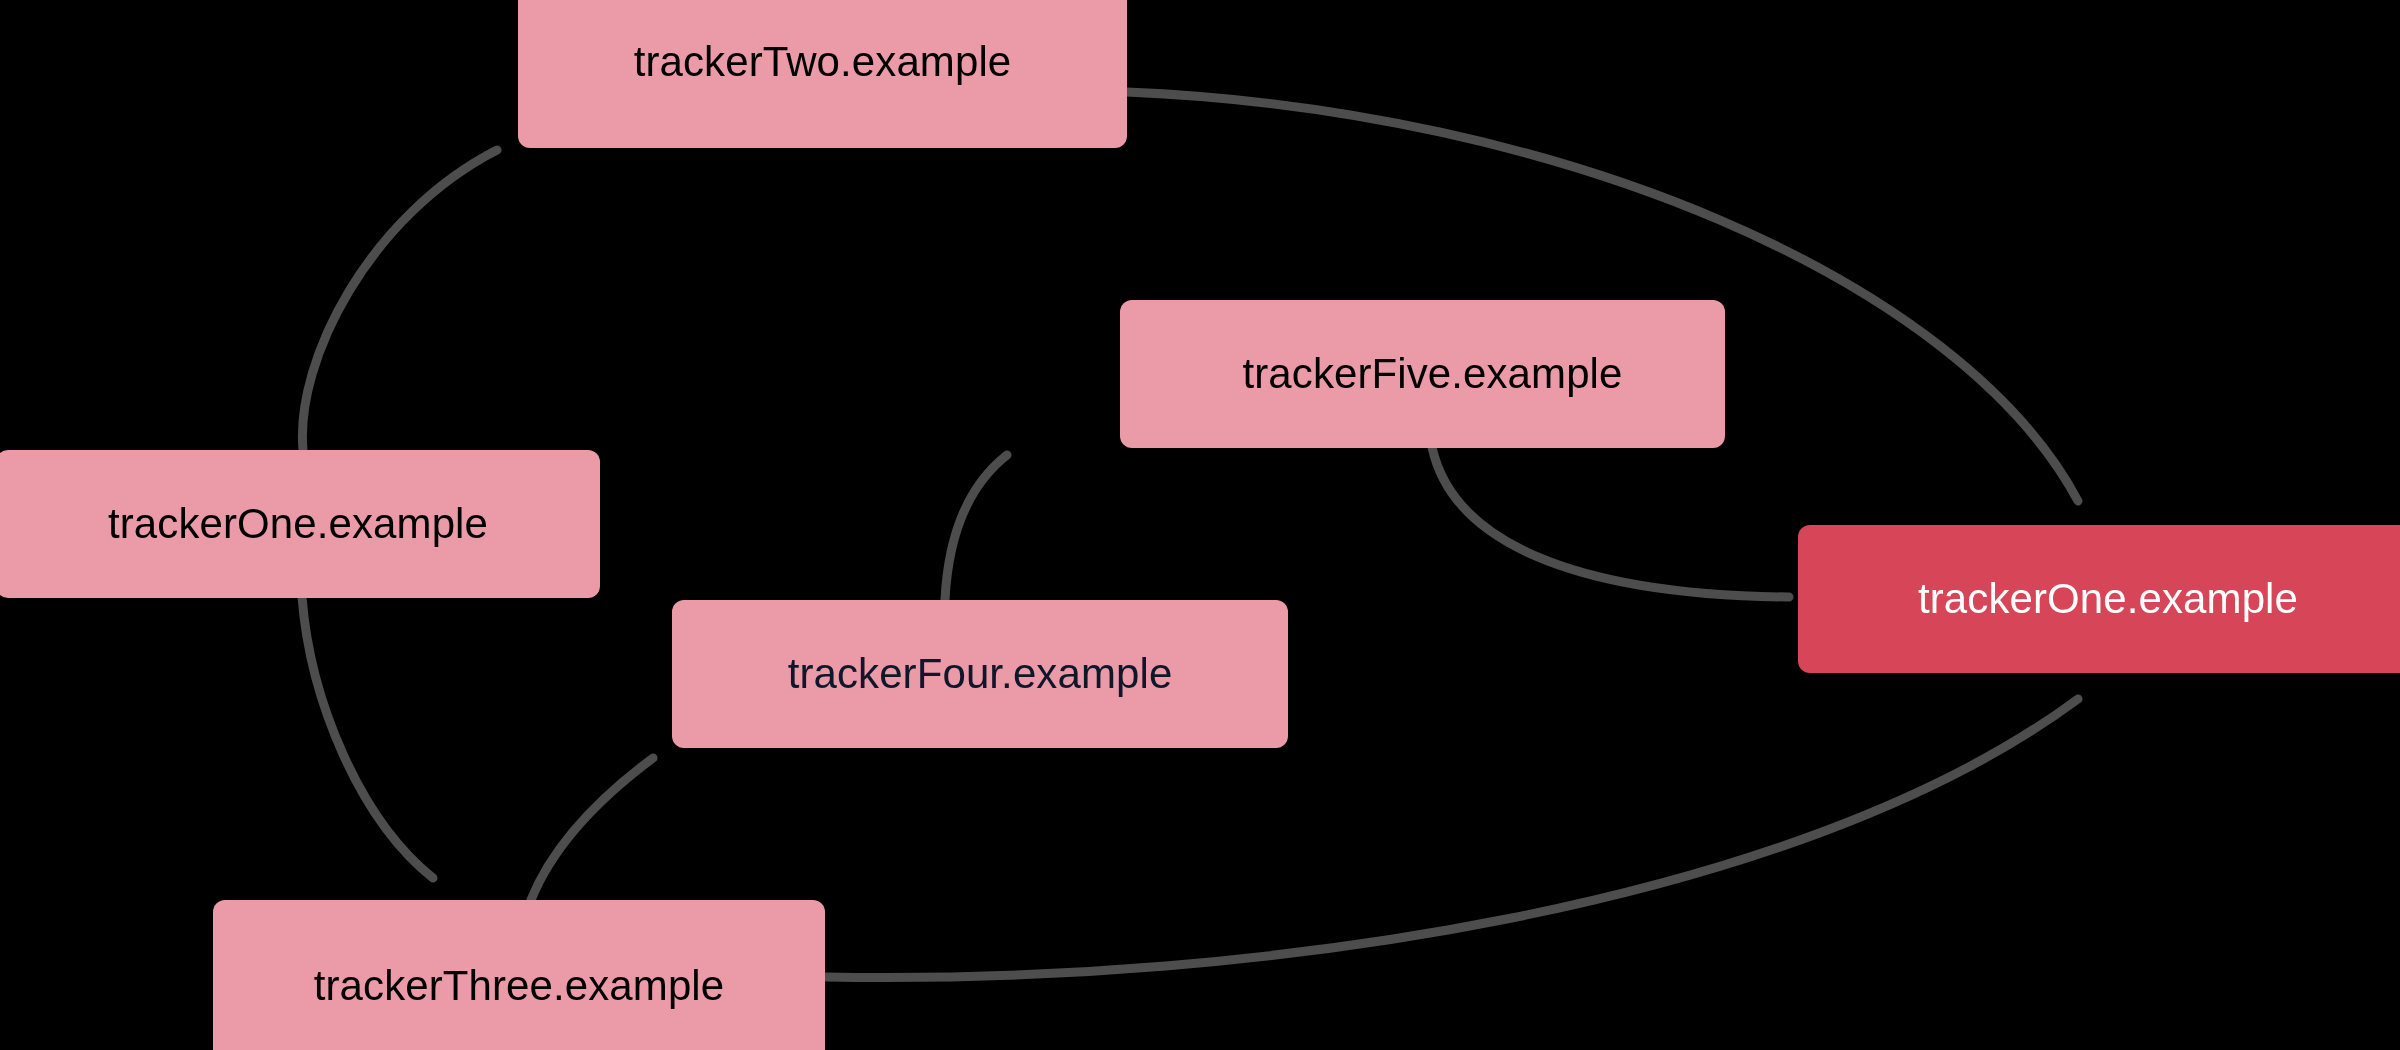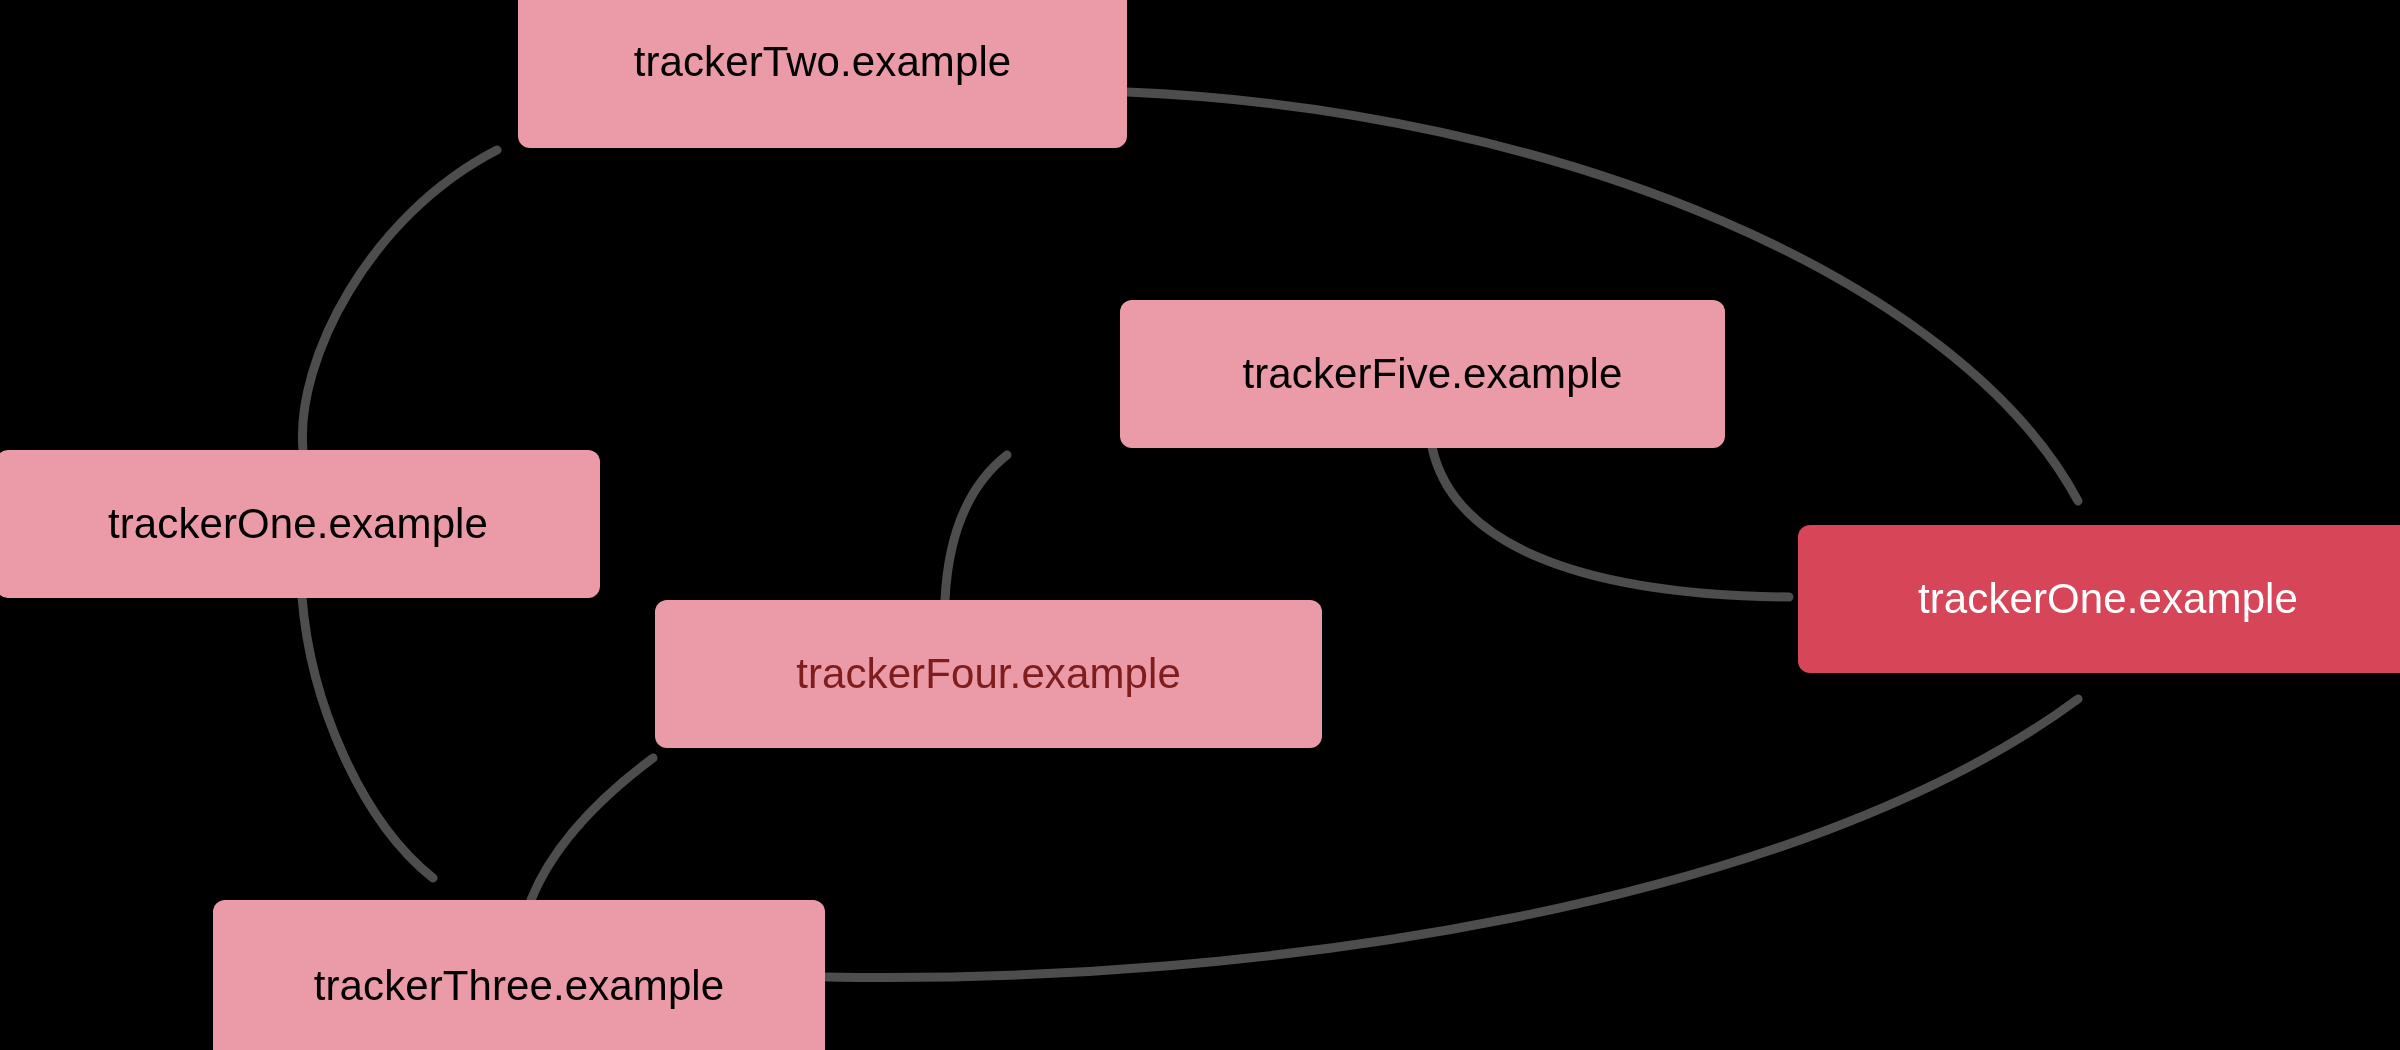--- a/index.html
+++ b/index.html
@@ -60,20 +60,20 @@
       </div>
       <div class="node" style="left: 1120px; top: 300px; width: 605px; height: 148px; background: rgb(235, 154, 168); color: rgb(0, 0, 0); padding-left: 20px;">
         <span class="node-label">trackerFive.example</span>
       </div>
       <div class="node" style="left: -4px; top: 450px; width: 604px; height: 148px; background: rgb(235, 154, 168); color: rgb(0, 0, 0);">
         <span class="node-label">trackerOne.example</span>
       </div>
       <div class="node" style="left: 1798px; top: 525px; width: 620px; height: 148px; background: rgb(215, 69, 88); color: rgb(255, 255, 255);">
         <span class="node-label">trackerOne.example</span>
       </div>
-      <div class="node" style="left: 655px; top: 600px; width: 667px; height: 148px; background: rgb(235, 154, 168); color: #7f1d1d;">
+      <div class="node" style="left: 672px; top: 600px; width: 616px; height: 148px; background: rgb(235, 154, 168); color: #0f172a;">
         <span class="node-label">trackerFour.example</span>
       </div>
       <div class="node" style="left: 213px; top: 900px; width: 612px; height: 172px; background: rgb(235, 154, 168); color: rgb(0, 0, 0);">
         <span class="node-label">trackerThree.example</span>
       </div>
     </div>
 </div>
 
 </body></html>

